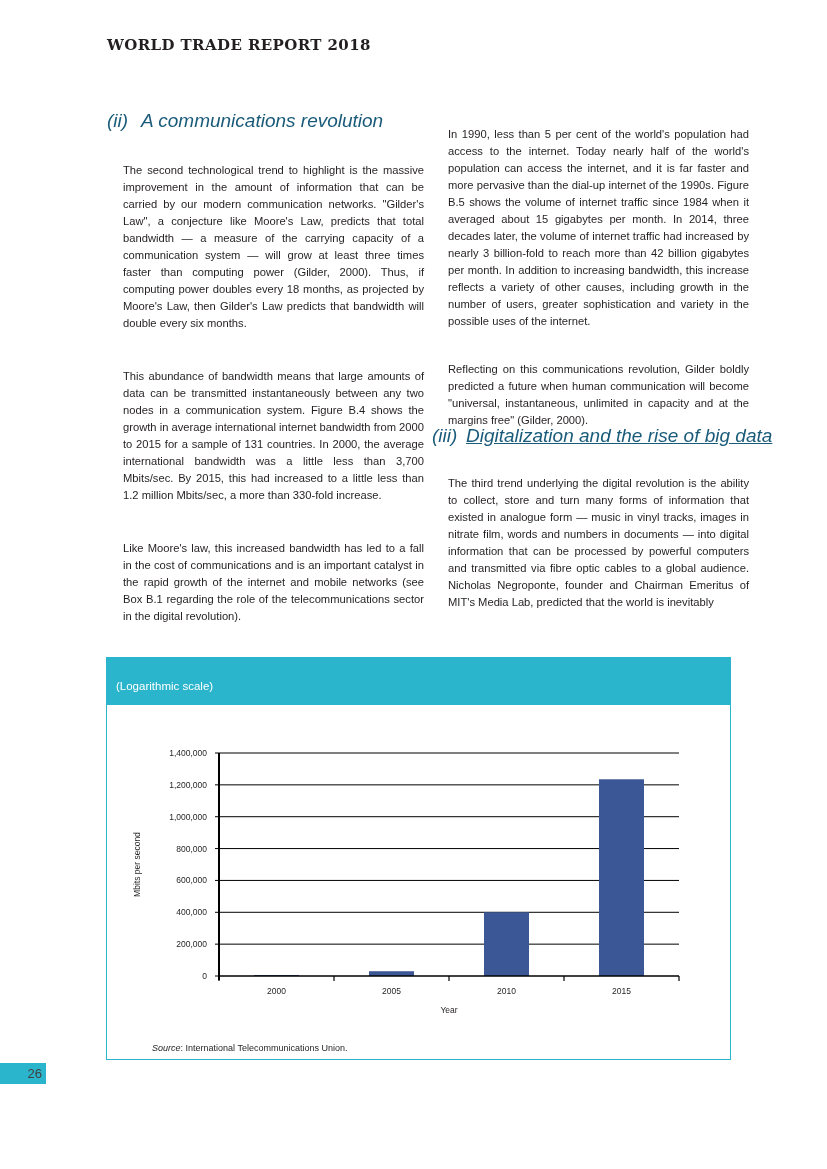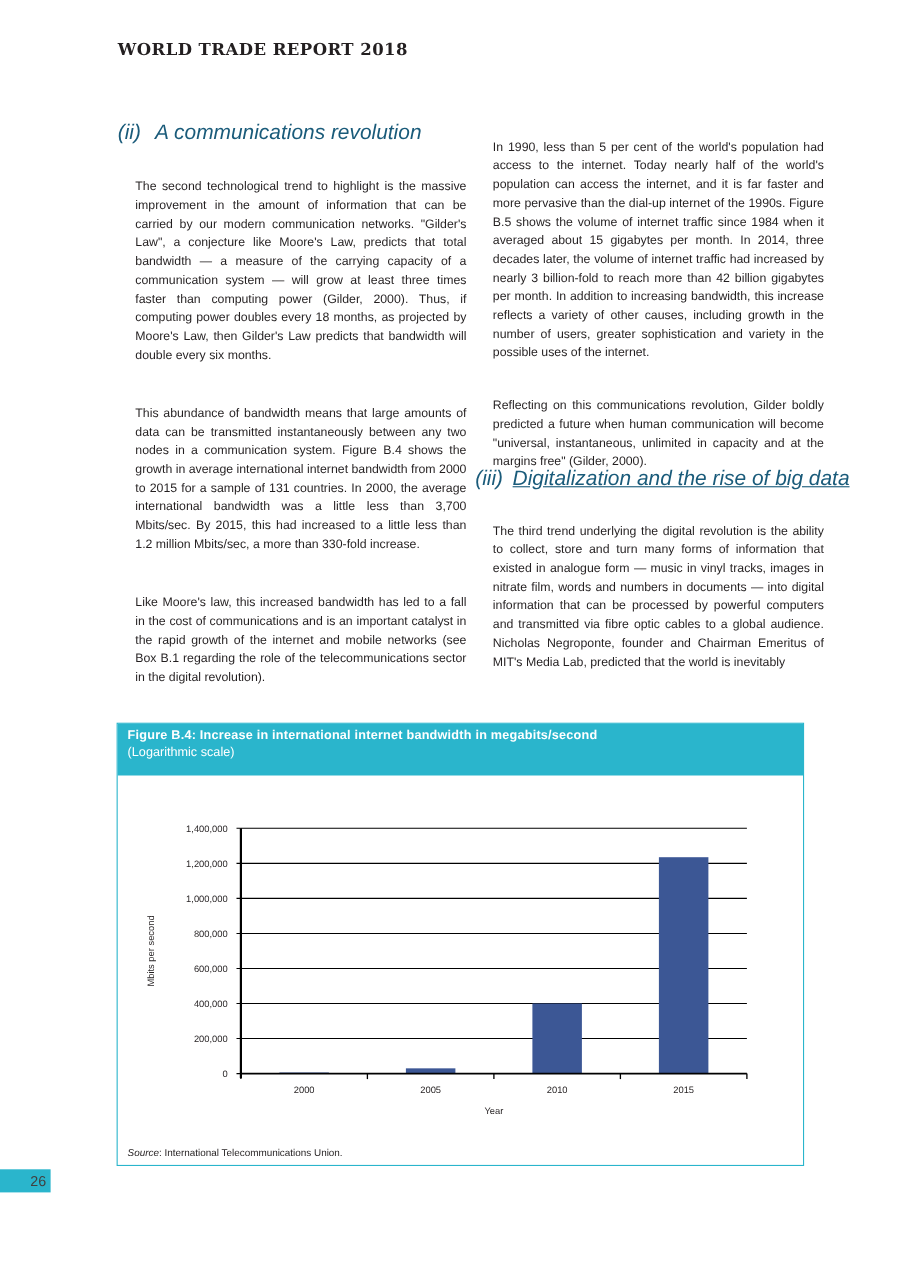--- a/index.html
+++ b/index.html
@@ -11,23 +11,23 @@
   .col-left { left: 107px; }
   .col-right { left: 432px; }
   .section-heading { position: absolute; font-style: italic; font-size: 19px; color: #1a5b7a; white-space: nowrap; }
   .section-heading .num { display: inline-block; width: 34px; }
   .para { position: absolute; left: 0; width: 301px; font-size: 11.2px; line-height: 17px;
           text-align: justify; margin: 16px; color: #231f20; }
   .figure { position: absolute; left: 106px; top: 657px; width: 625px; height: 403px;
             border: 1px solid #2ab5cc; box-sizing: border-box; }
   .figure-header { background: #2ab5cc; height: 47px; padding: 5px 9px 0 9px; box-sizing: border-box; color: #ffffff; }
   .figure-title { font-size: 11.5px; font-weight: bold; letter-spacing: 0.2px; }
-  .figure-subtitle { font-size: 11.5px; margin-top: 3px; }
+  .figure-subtitle { font-size: 11.5px; margin-top: 17px; }
   .figure-source { position: absolute; left: 9px; bottom: 6px; font-size: 9px; color: #231f20; }
-  .figure-source em { font-style: italic; }
+  .figure-source em { font-style: italic; margin-left: 36px; }
   #chart { position: absolute; left: 0; top: 0; }
   .page-number { position: absolute; left: 0; top: 1063px; width: 46px; height: 21px; background: #2ab5cc;
                  color: #404040; font-size: 13px; text-align: right; padding-right: 4px; box-sizing: border-box;
                  line-height: 21px; }
   .tick-label { font-family: "Liberation Sans", sans-serif; font-size: 8.5px; fill: #231f20; }
   .axis-title { font-family: "Liberation Sans", sans-serif; font-size: 8.5px; fill: #231f20; }
 </style>
 </head>
 <body>
 
@@ -46,21 +46,20 @@
   <p class="para" style="top:110px;">In 1990, less than 5 per cent of the world's population had access to the internet. Today nearly half of the world's population can access the internet, and it is far faster and more pervasive than the dial-up internet of the 1990s. Figure B.5 shows the volume of internet traffic since 1984 when it averaged about 15 gigabytes per month. In 2014, three decades later, the volume of internet traffic had increased by nearly 3 billion-fold to reach more than 42 billion gigabytes per month. In addition to increasing bandwidth, this increase reflects a variety of other causes, including growth in the number of users, greater sophistication and variety in the possible uses of the internet.</p>
   <p class="para" style="top:345px;">Reflecting on this communications revolution, Gilder boldly predicted a future when human communication will become "universal, instantaneous, unlimited in capacity and at the margins free" (Gilder, 2000).</p>
   <div class="section-heading" style="top:425px;text-decoration:underline;">
     <span class="num">(iii)</span><span>Digitalization and the rise of big data</span>
   </div>
   <p class="para" style="top:459px;">The third trend underlying the digital revolution is the ability to collect, store and turn many forms of information that existed in analogue form — music in vinyl tracks, images in nitrate film, words and numbers in documents — into digital information that can be processed by powerful computers and transmitted via fibre optic cables to a global audience. Nicholas Negroponte, founder and Chairman Emeritus of MIT's Media Lab, predicted that the world is inevitably</p>
 </div>
 
 <div class="figure">
   <div class="figure-header">
-    <div class="figure-title">Figure B.4: Increase in international internet bandwidth in megabits/second</div>
     <div class="figure-subtitle">(Logarithmic scale)</div>
   </div>
   <svg id="chart" width="625" height="403">
     <g id="grid-layer">
         <line x1="112" x2="572" y1="286.14285714285717" y2="286.14285714285717" stroke="#000" stroke-width="1"></line>
         <line x1="112" x2="572" y1="254.28571428571428" y2="254.28571428571428" stroke="#000" stroke-width="1"></line>
         <line x1="112" x2="572" y1="222.42857142857144" y2="222.42857142857144" stroke="#000" stroke-width="1"></line>
         <line x1="112" x2="572" y1="190.57142857142858" y2="190.57142857142858" stroke="#000" stroke-width="1"></line>
         <line x1="112" x2="572" y1="158.71428571428572" y2="158.71428571428572" stroke="#000" stroke-width="1"></line>
         <line x1="112" x2="572" y1="126.85714285714286" y2="126.85714285714286" stroke="#000" stroke-width="1"></line>

